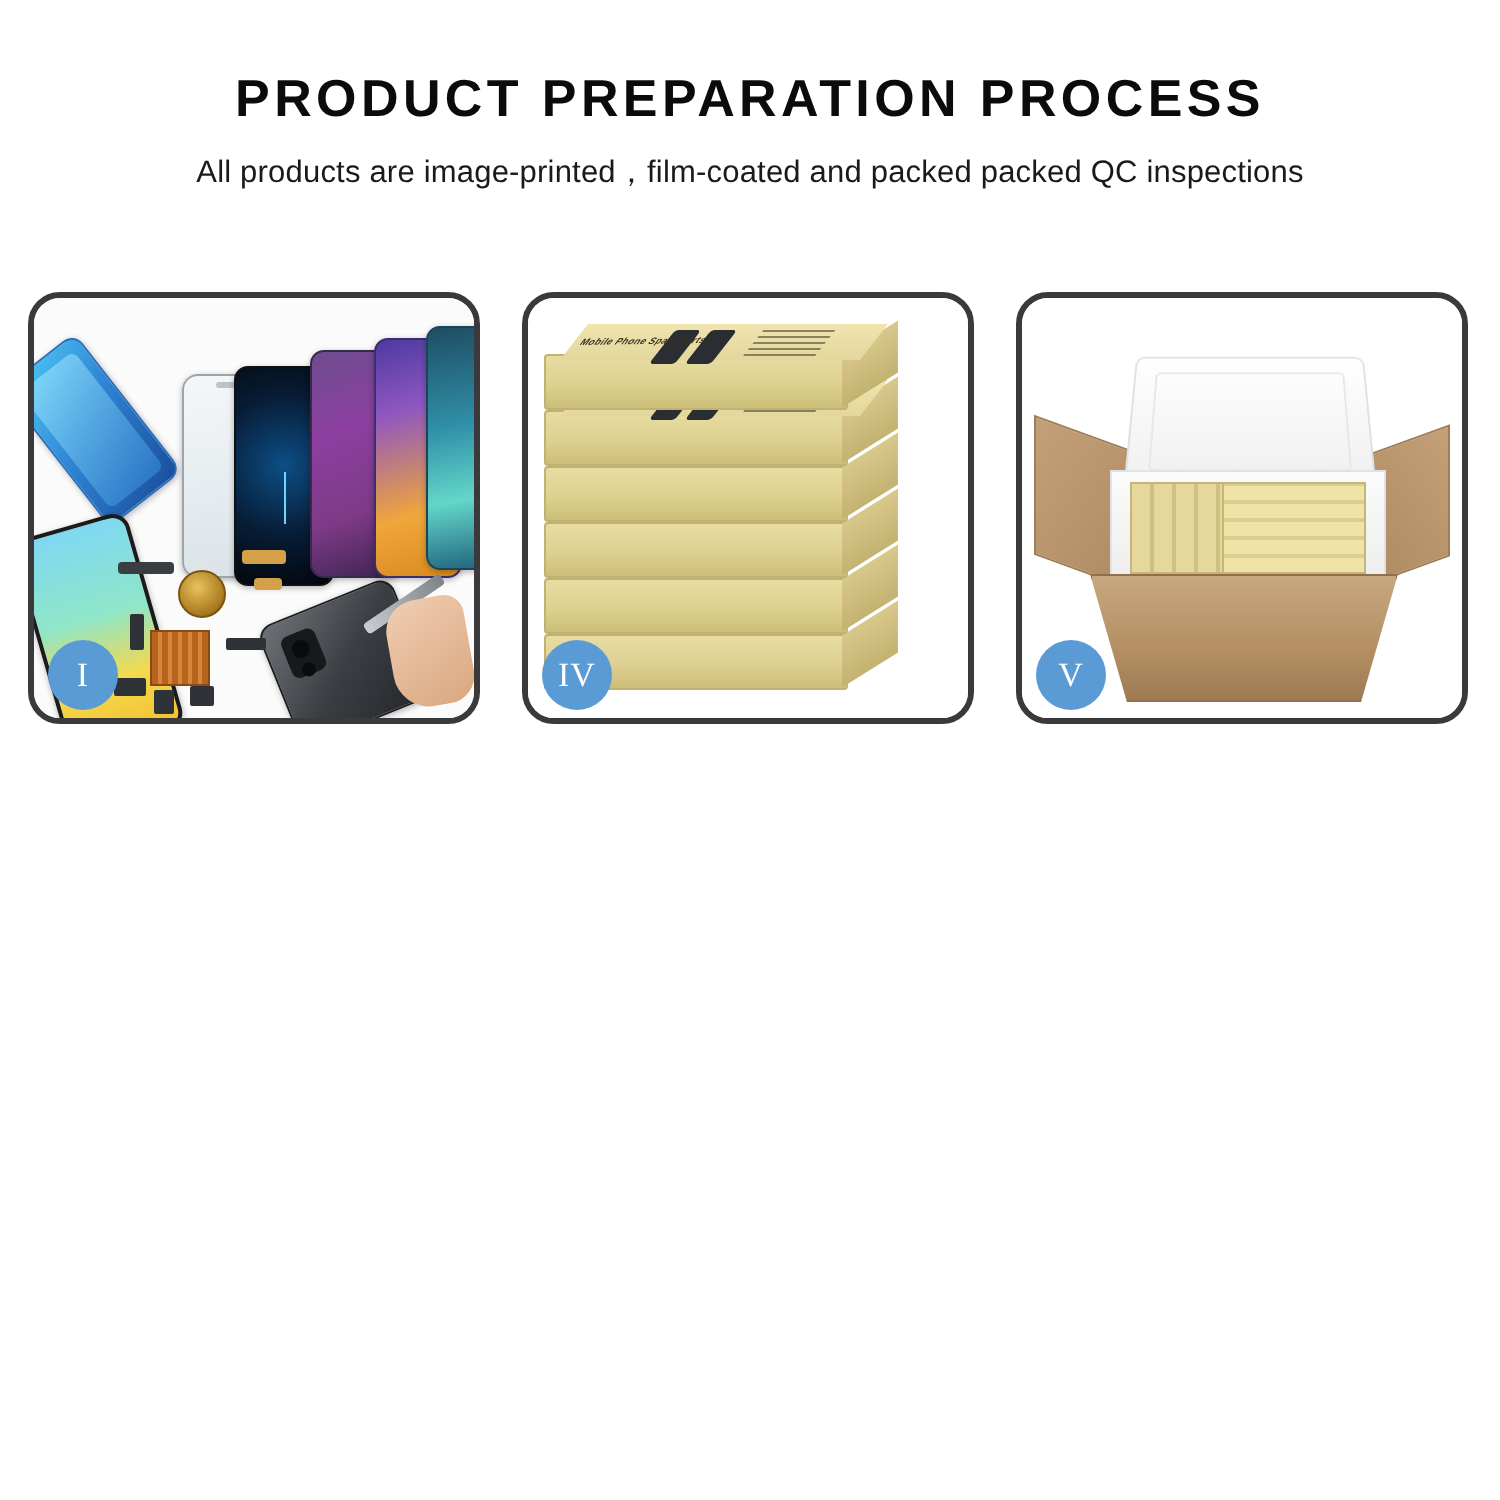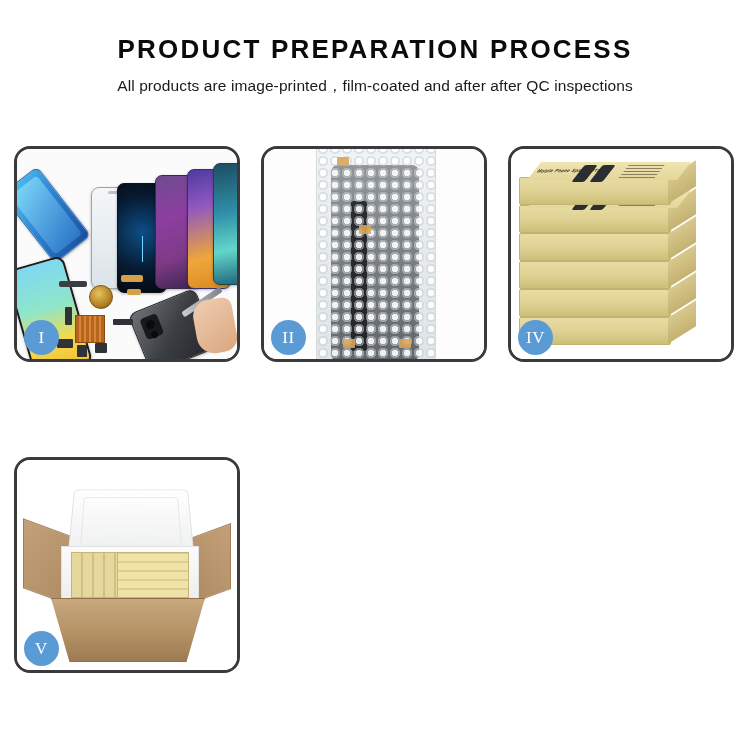--- a/index.html
+++ b/index.html
@@ -342,21 +342,21 @@
     background:#a8865f;opacity:.85;transform:skewY(14deg);
   }
 </style>
 </head>
 <body>
 
 <div class="page">
 
   <div class="header">
     <h1 class="title">PRODUCT PREPARATION PROCESS</h1>
-    <p class="subtitle">All products are image-printed，film-coated and after after QC inspections</p>
+    <p class="subtitle">All products are image-printed，film-coated and packed packed QC inspections</p>
   </div>
 
   <div class="grid">
 
     <div class="panel">
       <div class="scene p1bg">
         <div class="ph ph-blue"></div>
         <div class="ph ph-glass"></div>
         <div class="ph ph-black">
             <span class="crack"></span>
@@ -377,34 +377,20 @@
         <div class="cable" style="left:40px;top:190px;width:16px;height:9px;"></div>
         <div class="cable" style="left:60px;top:196px;width:10px;height:12px;"></div>
         <div class="cable" style="left:78px;top:194px;width:12px;height:10px;"></div>
         <div class="cable" style="left:96px;top:170px;width:20px;height:6px;"></div>
         <div class="tweezer"></div>
         <div class="hand"></div>
       </div>
       <div class="badge">I</div>
     </div>
 
-    <div class="panel">
-      <div class="scene p2bg">
-        <div class="bubblepack">
-          <div class="lcd-inside"></div>
-          <div class="lcd-flex"></div>
-          <div class="bubbles"></div>
-          <div class="tape" style="left:20px;top:14px;"></div>
-          <div class="tape" style="left:42px;top:82px;"></div>
-          <div class="tape" style="left:26px;top:196px;"></div>
-          <div class="tape" style="left:82px;top:196px;"></div>
-        </div>
-      </div>
-      <div class="badge">II</div>
-    </div>
 
 
     <div class="panel">
       <div class="scene p4bg">
         <div class="stack">
           <div class="sbox" style="left:0;top:150px;">
               <span class="side"></span>
             </div>
           <div class="sbox" style="left:0;top:122px;">
               <span class="side"></span>

